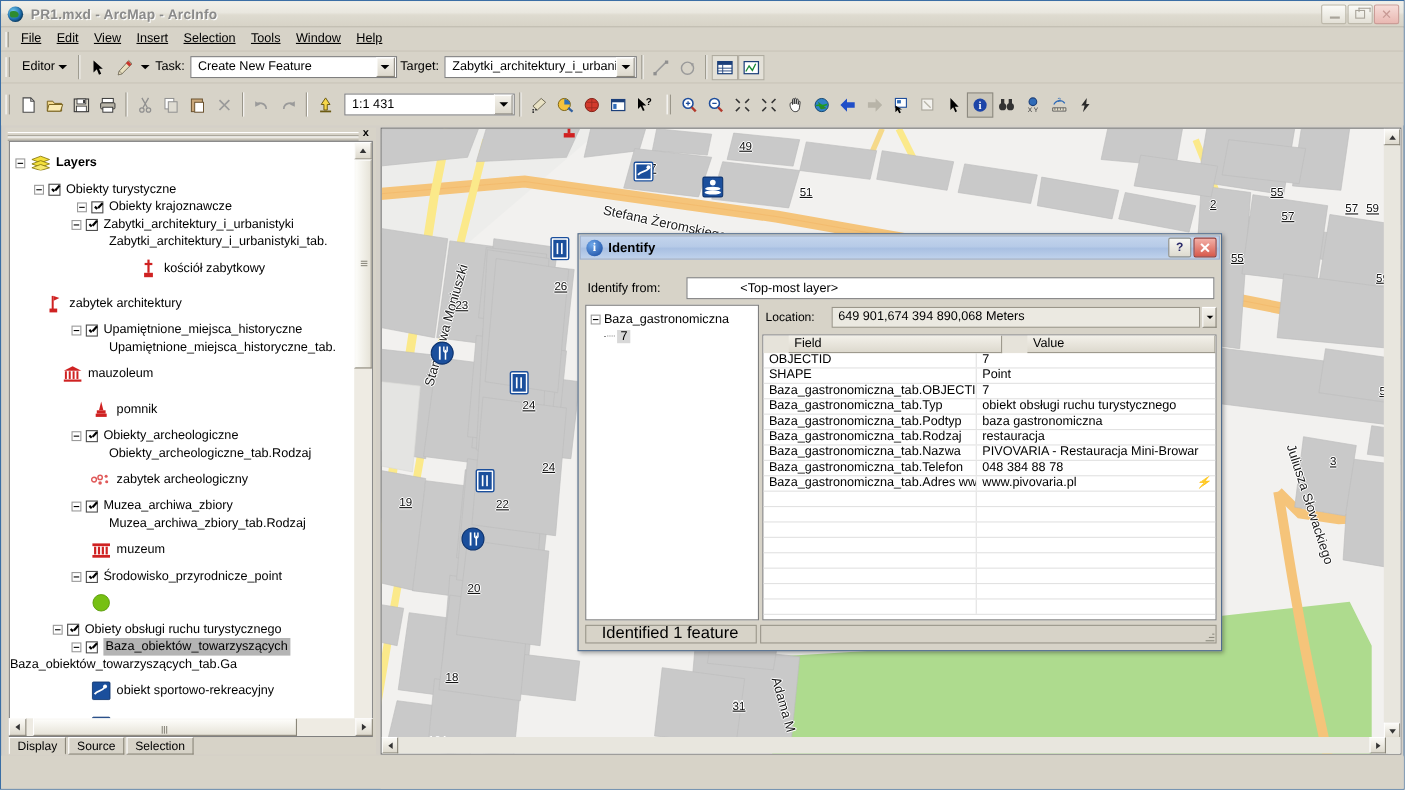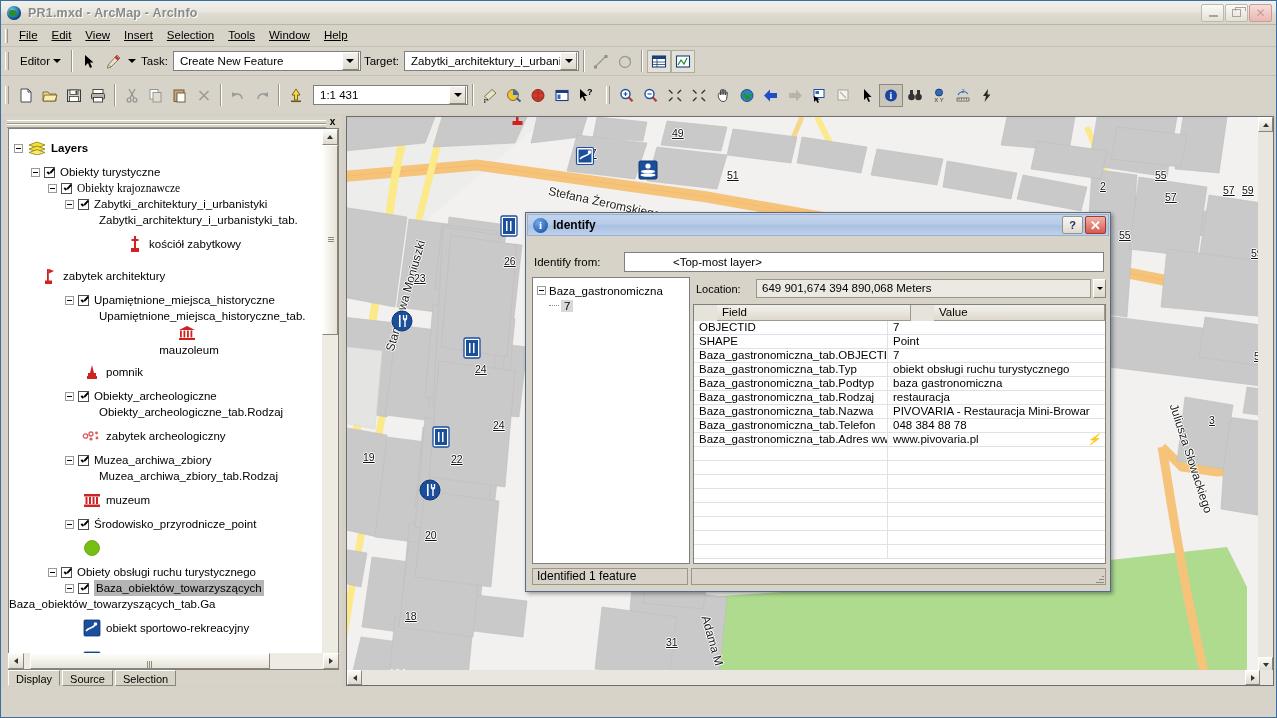--- a/index.html
+++ b/index.html
@@ -348,21 +348,21 @@
   .gridrow .c.c2 { flex:1 1 auto; position:relative; }
   .hyper-ico {
     position:absolute; right:4px; top:0px; color:#b9a20a; font-size:11px;
     font-style:italic; font-weight:bold;
   }
   #id-statusbar {
     position:absolute; left:6px; bottom:6px; width:574px; height:17px; display:flex;
   }
   #id-status-left {
     width:156px; border:1px solid #9a968a; background:#d7d3c8;
-    font-size:12px; line-height:14px; padding-left:4px;
+    font-size:15px; line-height:14px; padding-left:14px;
   }
   #id-status-right {
     flex:1 1 auto; margin-left:3px; border:1px solid #9a968a; background:#d7d3c8;
     position:relative;
   }
   #id-status-right .resz {
     position:absolute; right:1px; bottom:0px; width:10px; height:10px;
   }
   #id-status-right .resz b { display:block; height:1px; background:#8d8a7f; margin:2px 0 0 auto; }
 
@@ -729,21 +729,21 @@
                 <polygon points="9,8.5 17,11.5 9,14 1,11.5" fill="#f7e96e" stroke="#8a7a10" stroke-width=".8"></polygon>
               </svg>
             </span>
             <span class="tlabel bold">Layers</span>
           </div>
           <div class="tnode" style="padding-left: 22px;">
             <div class="exp"></div>
             <div class="chk"></div>
             <span class="tlabel">Obiekty turystyczne</span>
           </div>
-          <div class="tnode" style="padding-left: 39px; font-family: Liberation Serif, serif;">
+          <div class="tnode" style="padding-left: 61px;">
             <div class="exp"></div>
             <div class="chk"></div>
             <span class="tlabel">Obiekty krajoznawcze</span>
           </div>
           <div class="tnode" style="padding-left: 56px;">
             <div class="exp"></div>
             <div class="chk"></div>
             <span class="tlabel">Zabytki_architektury_i_urbanistyki</span>
           </div>
           <div class="tnode" style="padding-left: 90px;">
@@ -770,21 +770,21 @@
             <span class="tlabel">zabytek architektury</span>
           </div>
           <div class="tnode" style="padding-left: 56px;">
             <div class="exp"></div>
             <div class="chk"></div>
             <span class="tlabel">Upamiętnione_miejsca_historyczne</span>
           </div>
           <div class="tnode" style="padding-left: 90px;">
             <span class="tlabel">Upamiętnione_miejsca_historyczne_tab.</span>
           </div>
-          <div class="tnode tall" style="padding-left: 47px; flex-direction: column;">
+          <div class="tnode tall" style="padding-left: 47px;">
             <span class="sym">
               <svg width="18" height="16" viewBox="0 0 18 16">
                 <polygon points="9,1 17,5 1,5" fill="#cf2222"></polygon>
                 <rect x="2" y="5.5" width="1.8" height="7" fill="#cf2222"></rect>
                 <rect x="5.5" y="5.5" width="1.8" height="7" fill="#cf2222"></rect>
                 <rect x="9" y="5.5" width="1.8" height="7" fill="#cf2222"></rect>
                 <rect x="12.5" y="5.5" width="1.8" height="7" fill="#cf2222"></rect>
                 <rect x="1" y="13" width="16" height="2" fill="#cf2222"></rect>
               </svg>
             </span>

